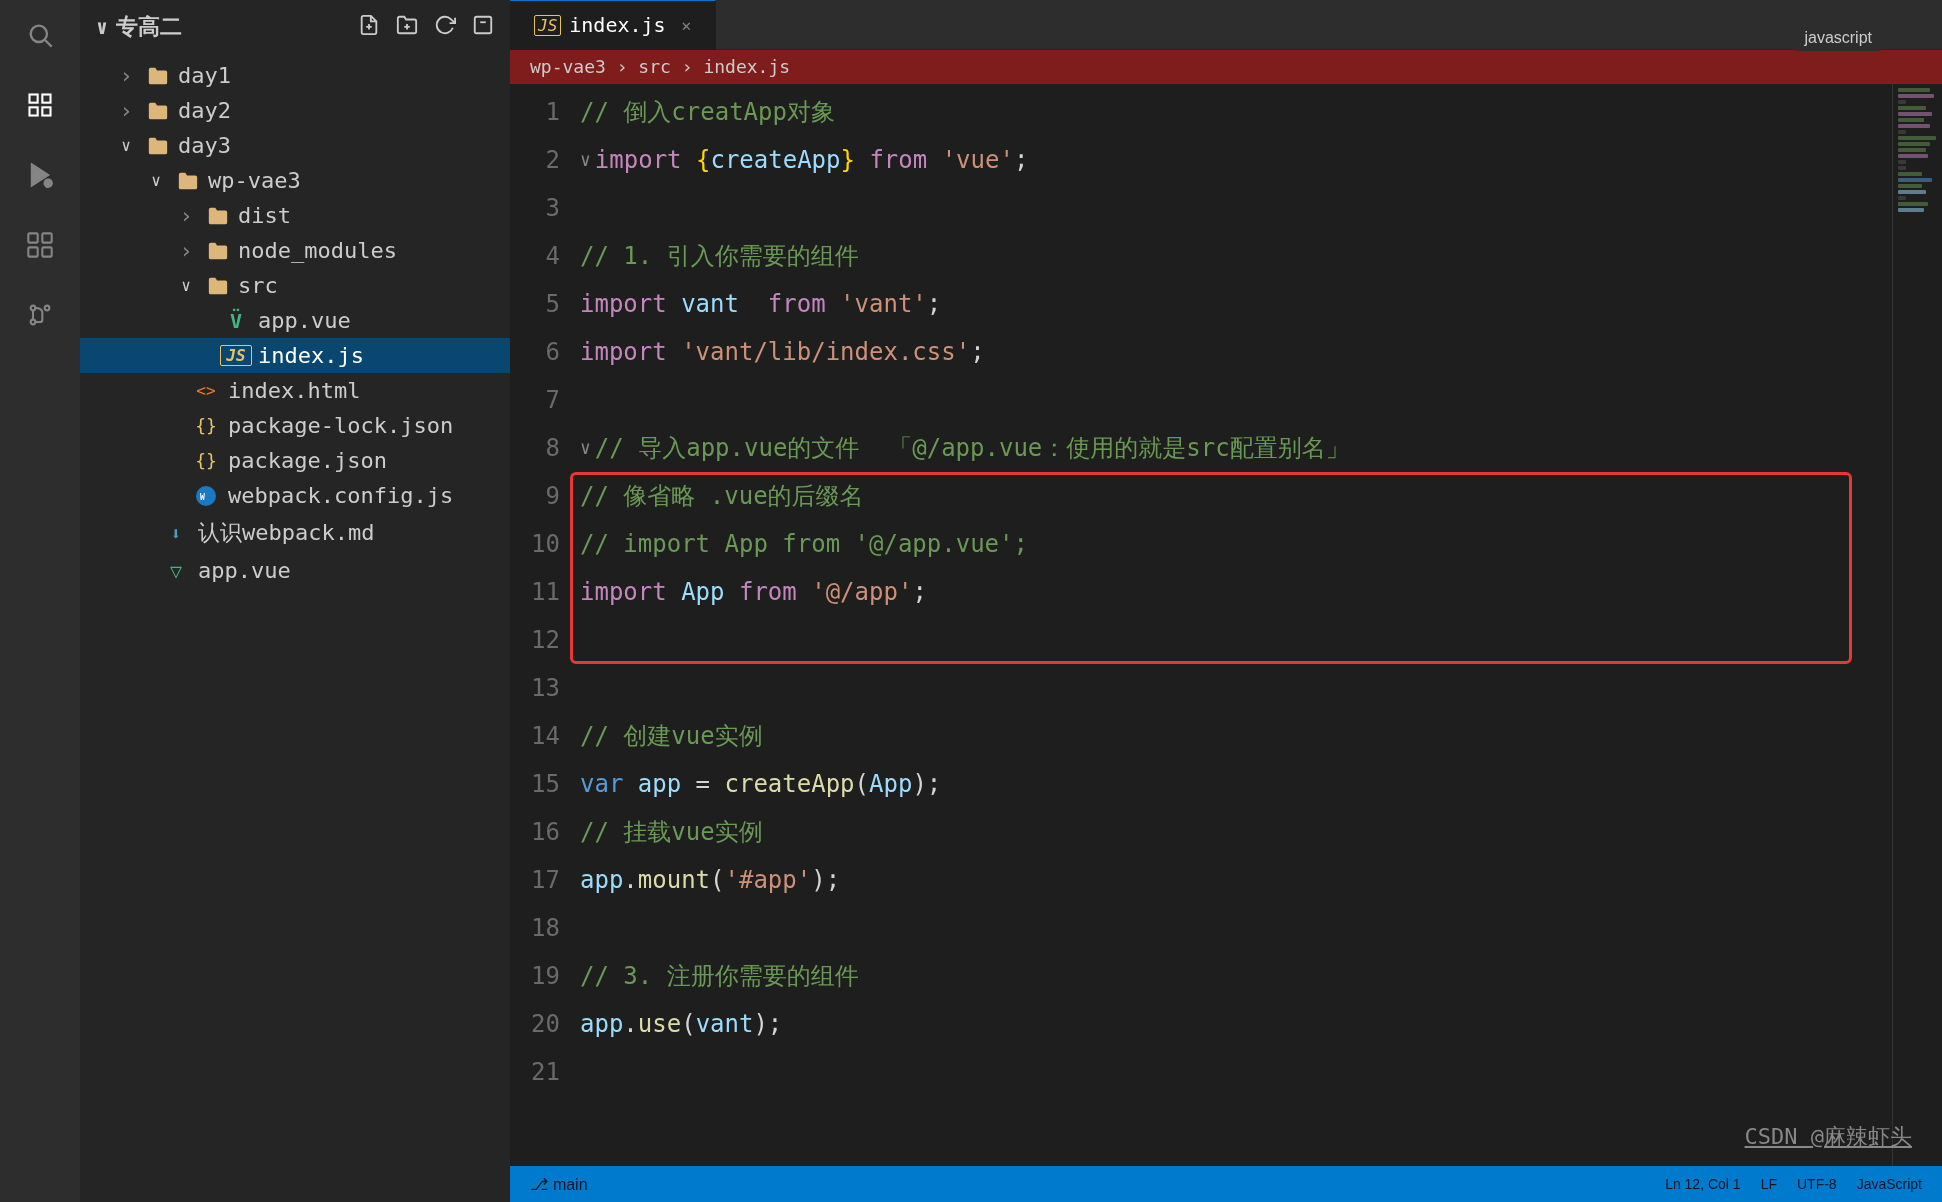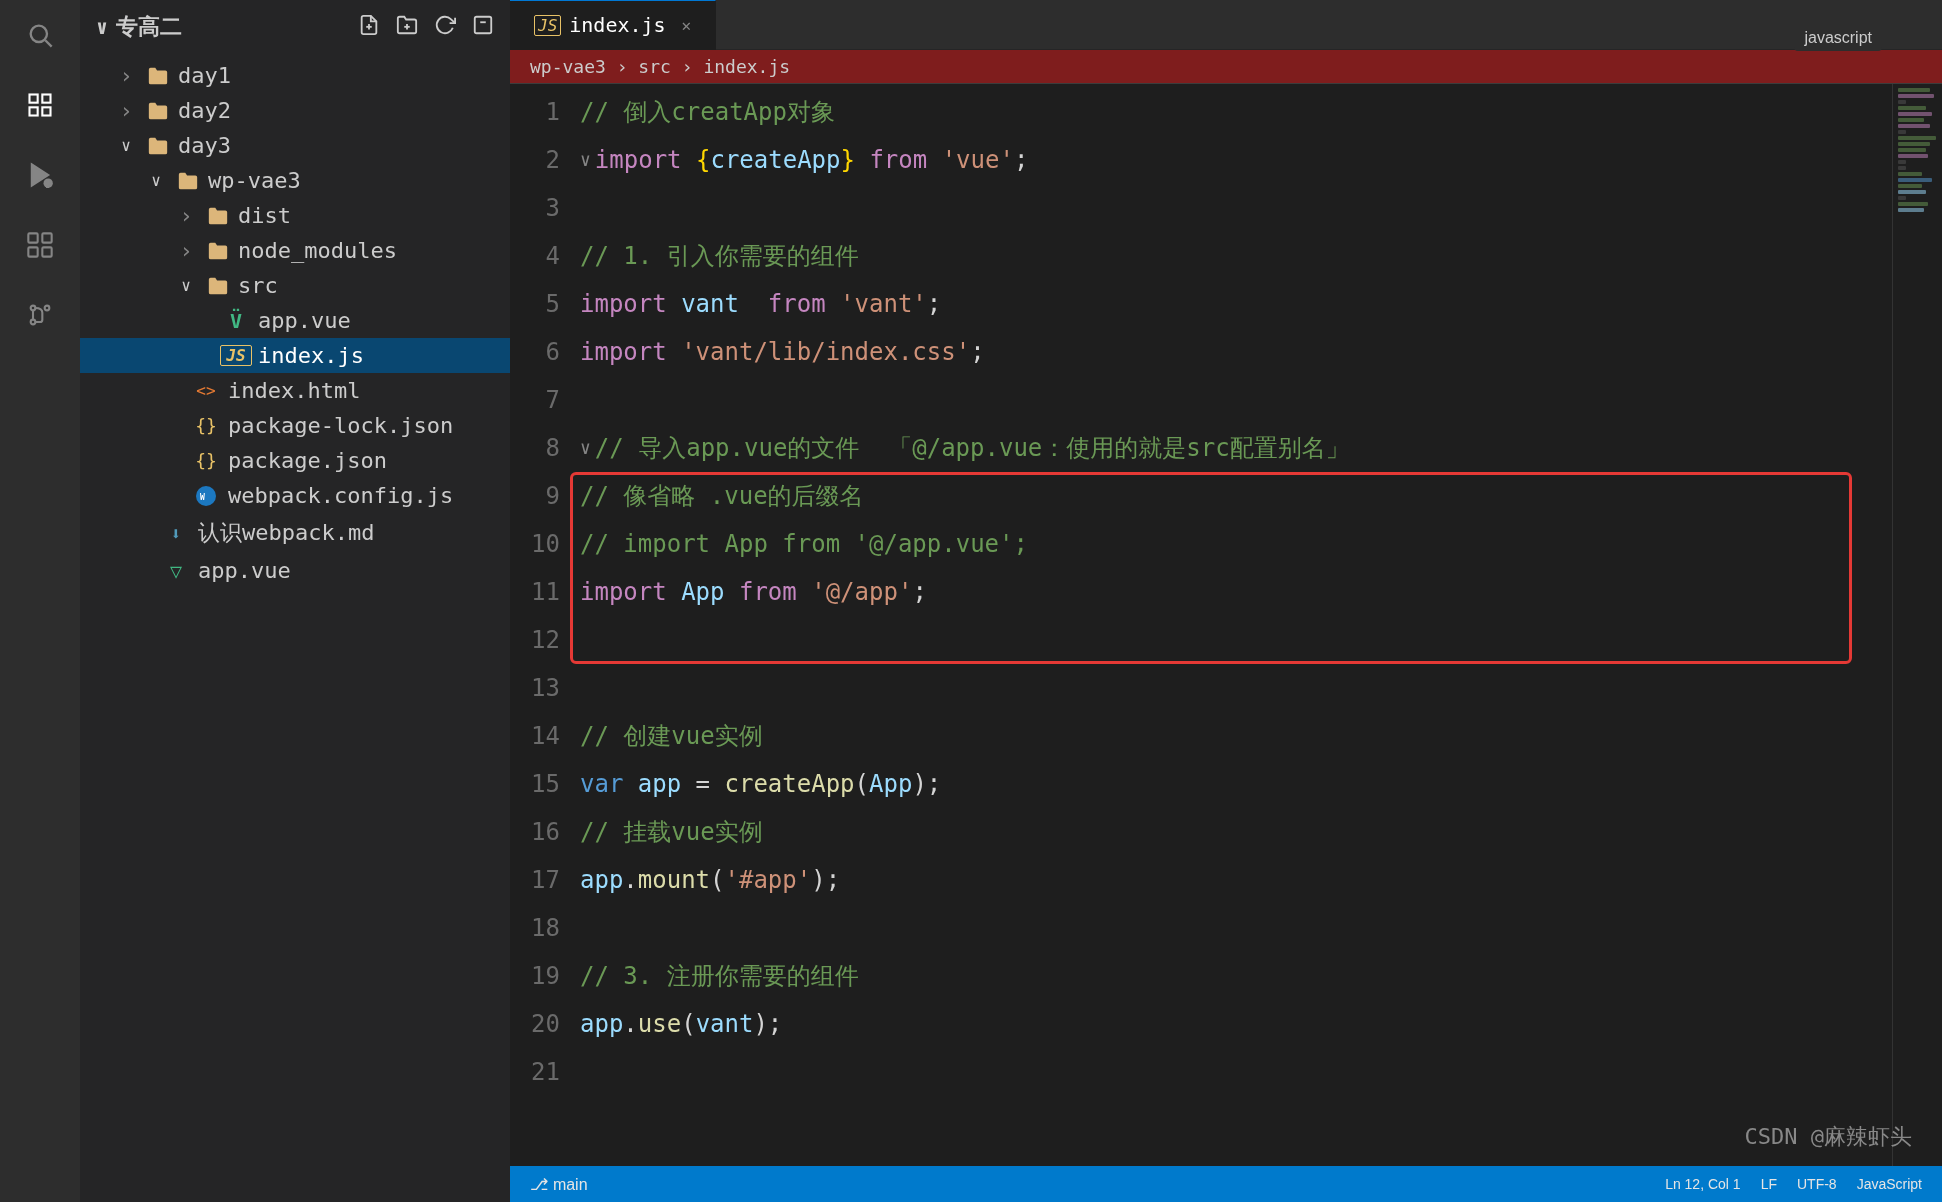--- a/index.html
+++ b/index.html
@@ -196,36 +196,37 @@
     .c-from { color: #c586c0; }
 
     
     .status-bar {
       height: 40px;
       background: #007acc;
       display: flex;
       align-items: center;
       padding: 0 20px;
       font-size: 18px;
-      color: #e5e5e5;
+      color: #0f172a;
       text-align: right;
     }
     .status-right {
       margin-left: auto;
       display: flex;
       gap: 20px;
     }
 
     
     .watermark {
       position: fixed;
       bottom: 50px;
       right: 30px;
       color: #888;
       font-size: 22px;
+      text-decoration: underline;
     }
 
     
     .code-container::-webkit-scrollbar {
       width: 10px;
     }
     .code-container::-webkit-scrollbar-track {
       background: #1e1e1e;
     }
     .code-container::-webkit-scrollbar-thumb {

